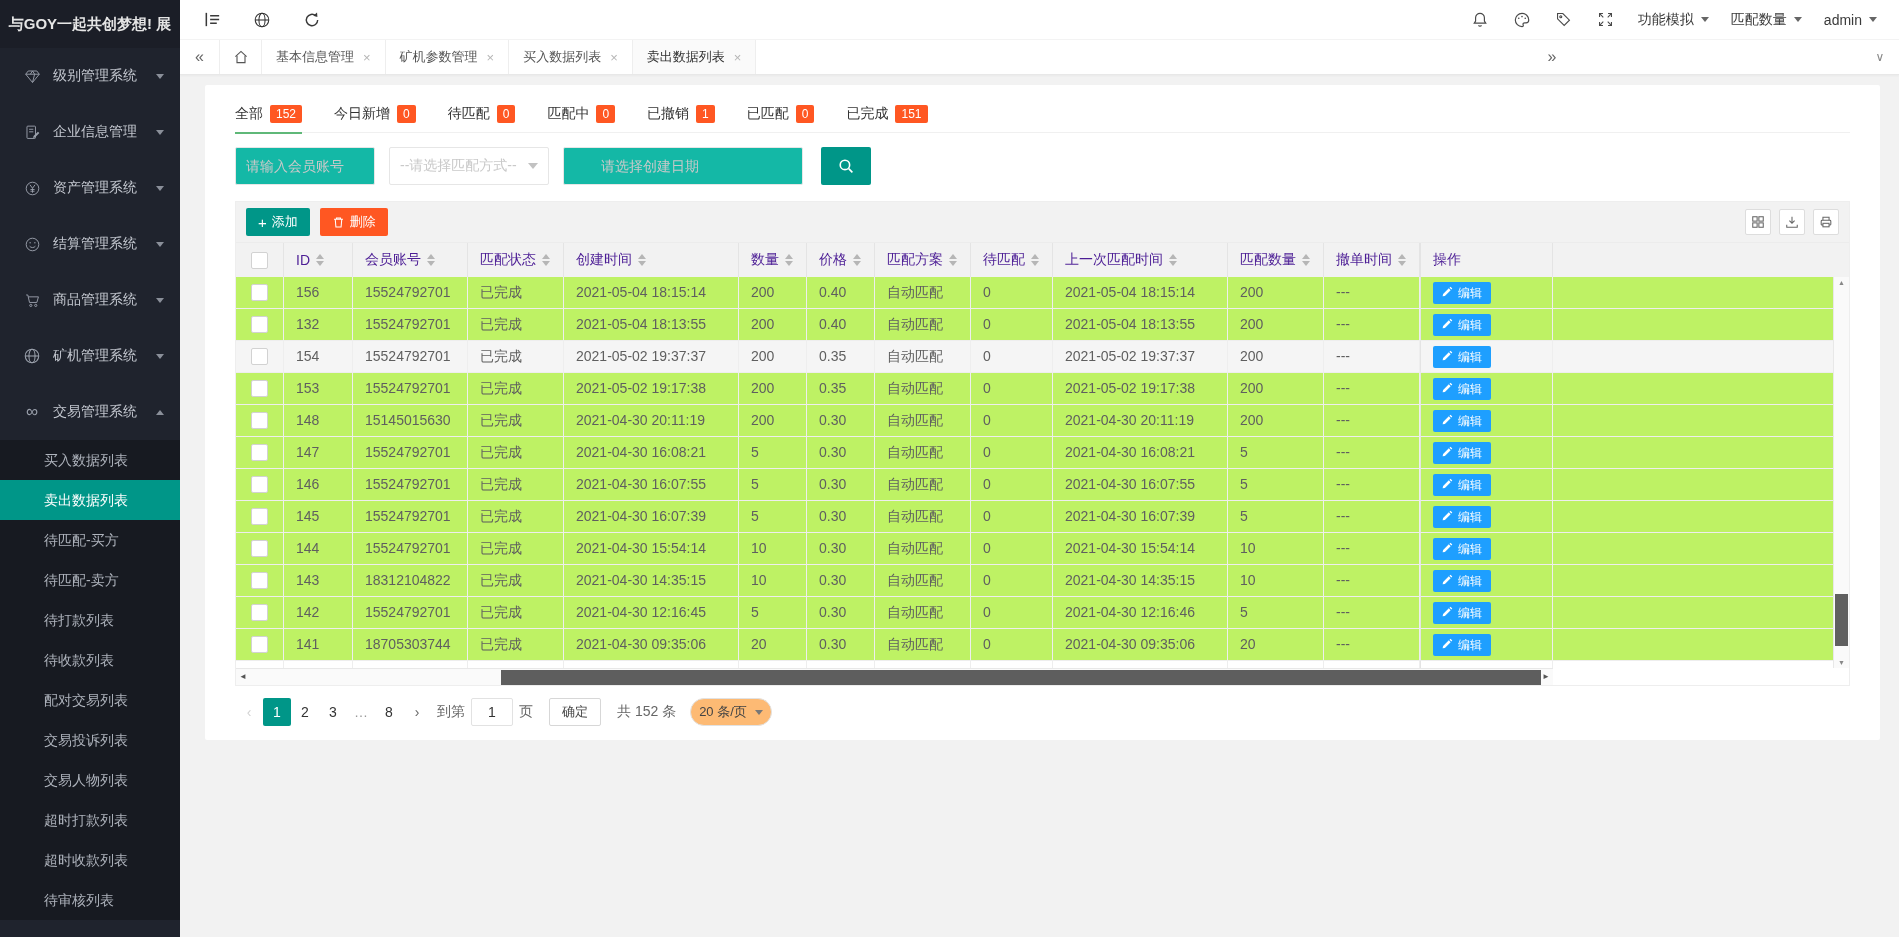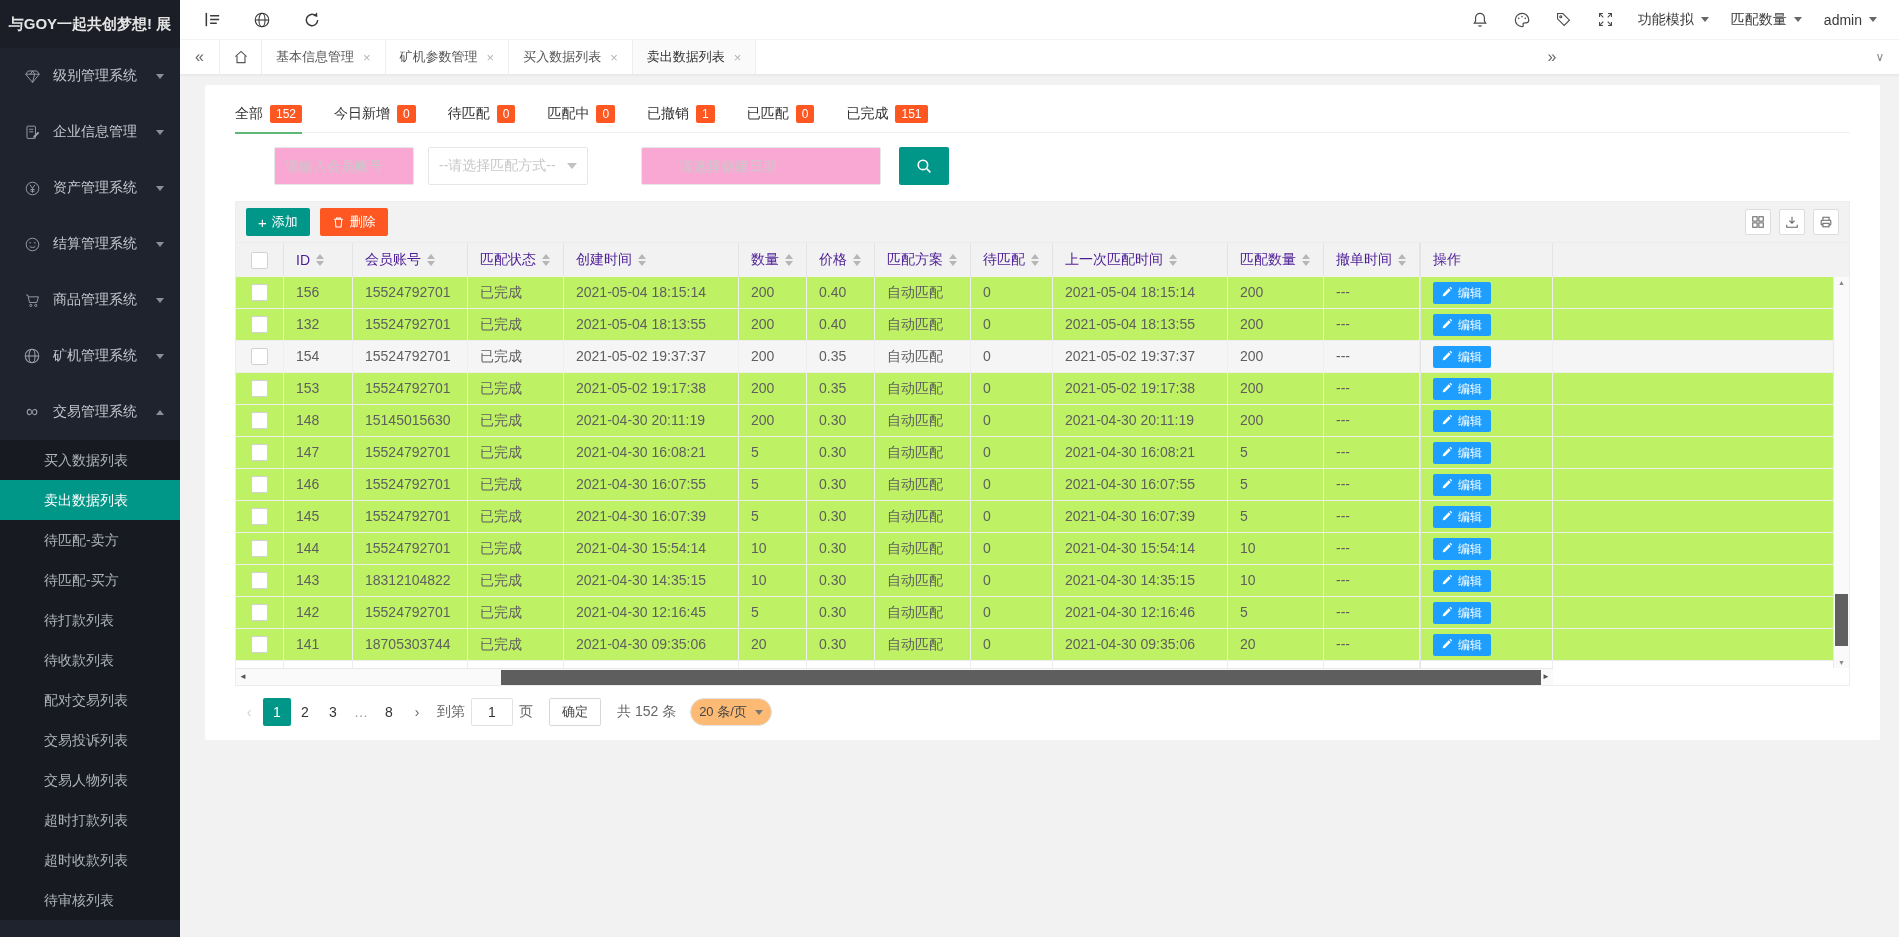--- a/index.html
+++ b/index.html
@@ -40,21 +40,21 @@
   
   .content { flex:1; padding:10px 19px 0 25px; overflow:hidden; }
   .panel { background:#fff; border-radius:2px; padding:10px 30px 14px; }
   
   .ftabs { display:flex; align-items:center; height:38px; border-bottom:1px solid #f0f0f0; }
   .ftab { display:flex; align-items:center; gap:7px; height:38px; margin-right:32px; font-size:14px; color:#333; cursor:pointer; position:relative; }
   .ftab .badge { background:#FF5722; color:#fff; font-size:12px; height:18px; line-height:18px; padding:0 6px; border-radius:2px; }
   .ftab.active::after { content:""; position:absolute; left:0; right:0; bottom:-1px; height:2px; background:#5FB878; }
   
   .search-row { display:flex; align-items:center; margin:14px 0 16px; gap:14px; }
-  .inp { height:38px; border:1px solid #e6e6e6; border-radius:2px; padding:0 10px; font-size:14px; color:#333; background:#f9a8d4; outline:none; font-family:inherit;margin-left:39px; }
+  .inp { height:38px; border:1px solid #e6e6e6; border-radius:2px; padding:0 10px; font-size:14px; color:#333; background:#14b8a6; outline:none; font-family:inherit; }
   .inp::placeholder { color:#c9c9c9; }
   .inp.account { width:140px; }
   .inp.date { width:240px;padding-left:37px; }
   .selbox { width:160px; height:38px; border:1px solid #e6e6e6; border-radius:2px; display:flex; align-items:center; padding:0 10px; color:#c9c9c9; font-size:14px; cursor:pointer; background:#fff; }
   .selbox .tri.down { border-top:6px solid #c2c2c2; border-left-width:5px; border-right-width:5px; }
   .search-btn { width:50px; height:38px; margin-left:4px; background:#009688; border:none; border-radius:2px; display:flex; align-items:center; justify-content:center; cursor:pointer; }
   
   .tcard { border:1px solid #eee; position:relative; }
   .toolbar { background:#f2f2f2; height:40px; display:flex; align-items:center; padding:0 10px; }
   .btn { height:28px; display:inline-flex; align-items:center; gap:5px; padding:0 12px; border:none; border-radius:2px; color:#fff; font-size:13px; cursor:pointer; font-family:inherit; }
@@ -175,22 +175,22 @@
         <i class="tri down"></i>
       </div>
       <div class="menu-item">
         <span class="mi-icon" style="font-size: 17px;">∞</span>
         <span class="mi-label">交易管理系统</span>
         <i class="tri up"></i>
       </div>
       <div class="submenu">
         <div class="submenu-item">买入数据列表</div>
         <div class="submenu-item active">卖出数据列表</div>
+        <div class="submenu-item">待匹配-买方</div>
         <div class="submenu-item">待匹配-卖方</div>
-        <div class="submenu-item">待匹配-买方</div>
         <div class="submenu-item">待打款列表</div>
         <div class="submenu-item">待收款列表</div>
         <div class="submenu-item">配对交易列表</div>
         <div class="submenu-item">交易投诉列表</div>
         <div class="submenu-item">交易人物列表</div>
         <div class="submenu-item">超时打款列表</div>
         <div class="submenu-item">超时收款列表</div>
         <div class="submenu-item">待审核列表</div>
       </div>
     </nav>

